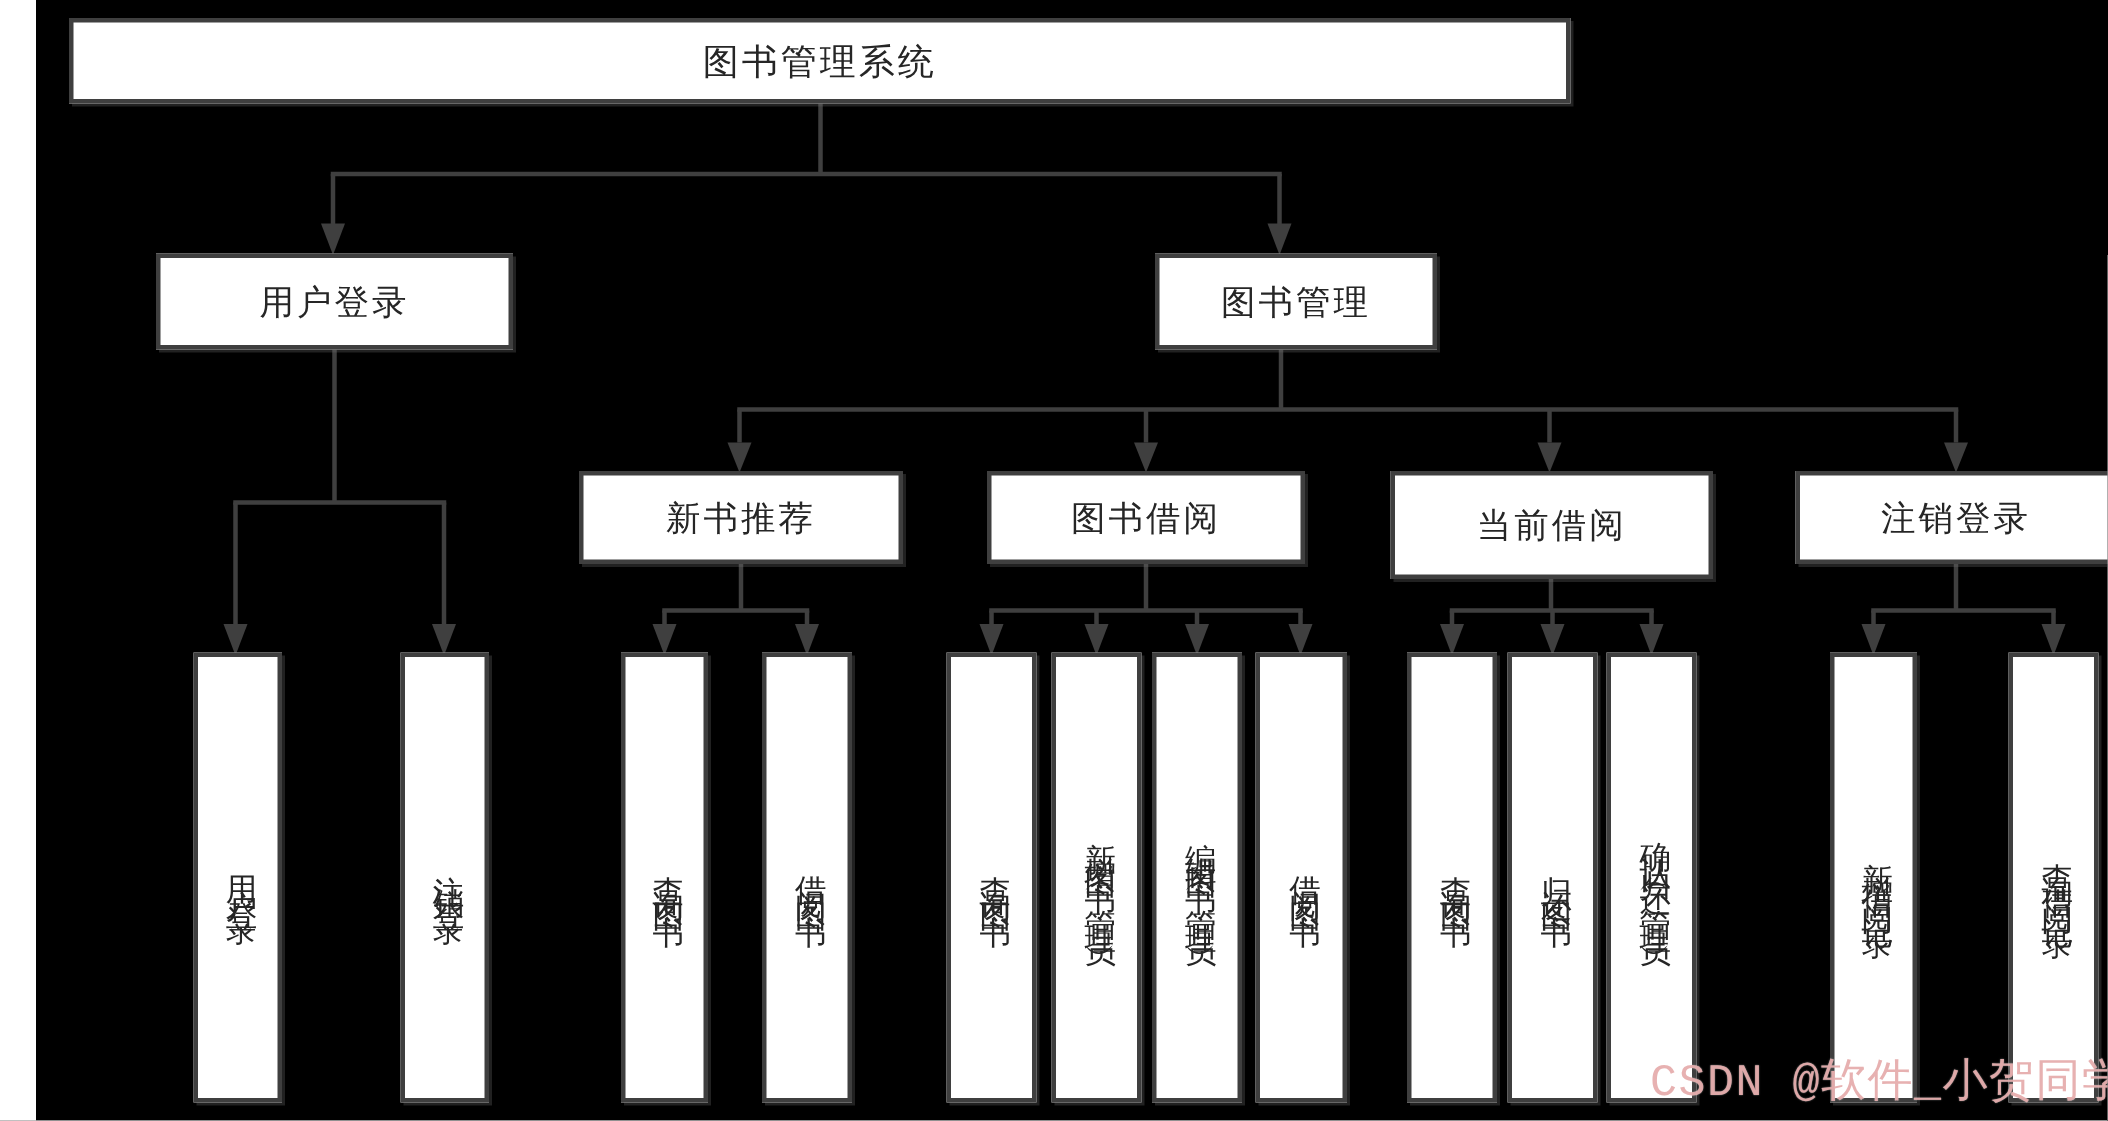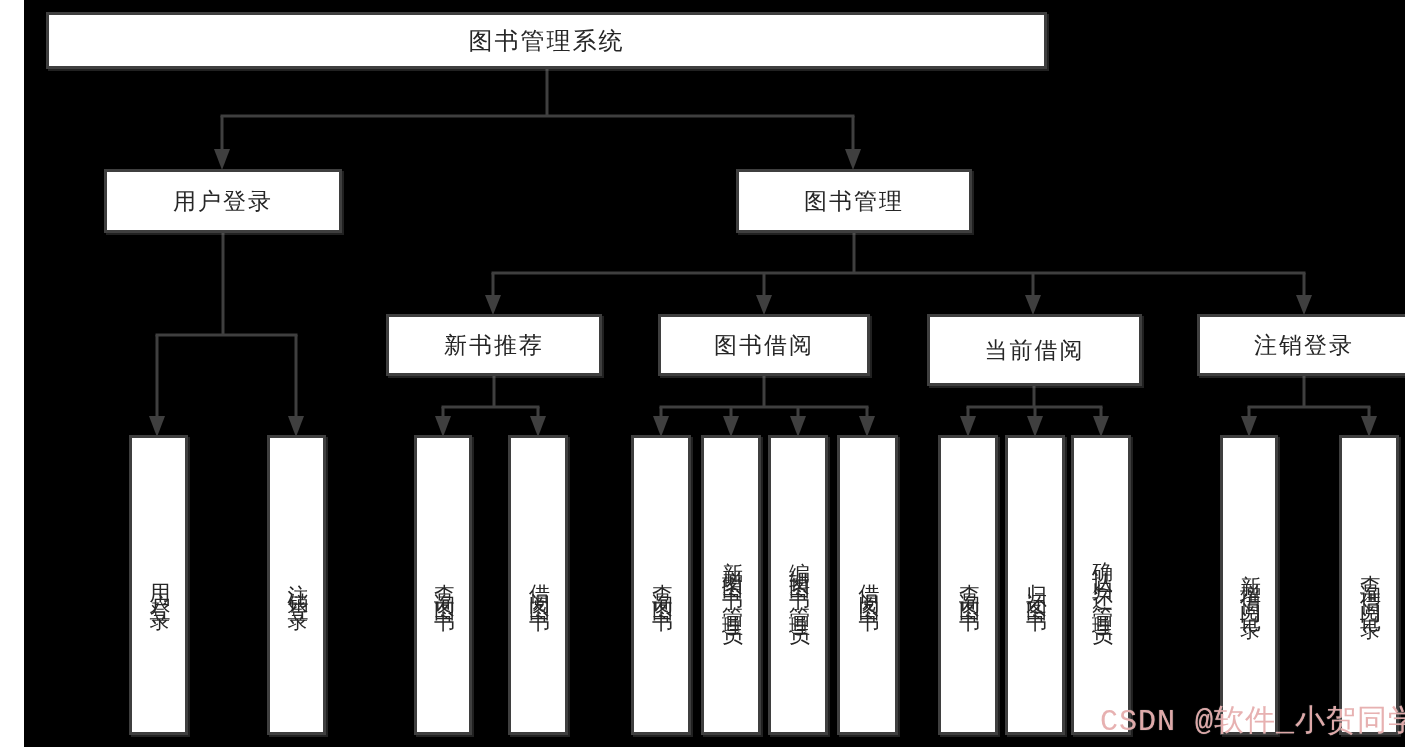--- a/index.html
+++ b/index.html
@@ -132,21 +132,21 @@
     </g>
   </svg>
 
   <div class="node hbox root" style="left:22px; top:12px; width:1001px; height:57px;">
     <span>图书管理系统</span>
   </div>
 
   <div class="node hbox" style="left:80px; top:169px; width:238px; height:64px;">
     <span>用户登录</span>
   </div>
-  <div class="node hbox" style="left:712px; top:169px; width:236px; height:64px;">
+  <div class="node hbox" style="left:746px; top:169px; width:188px; height:64px;">
     <span>图书管理</span>
   </div>
 
   <div class="node hbox" style="left:634px; top:314px; width:212px; height:62px;">
     <span>图书借阅</span>
   </div>
   <div class="node hbox" style="left:362px; top:314px; width:216px; height:62px;">
     <span>新书推荐</span>
   </div>
   <div class="node hbox" style="left:903px; top:314px; width:215px; height:72px;">

